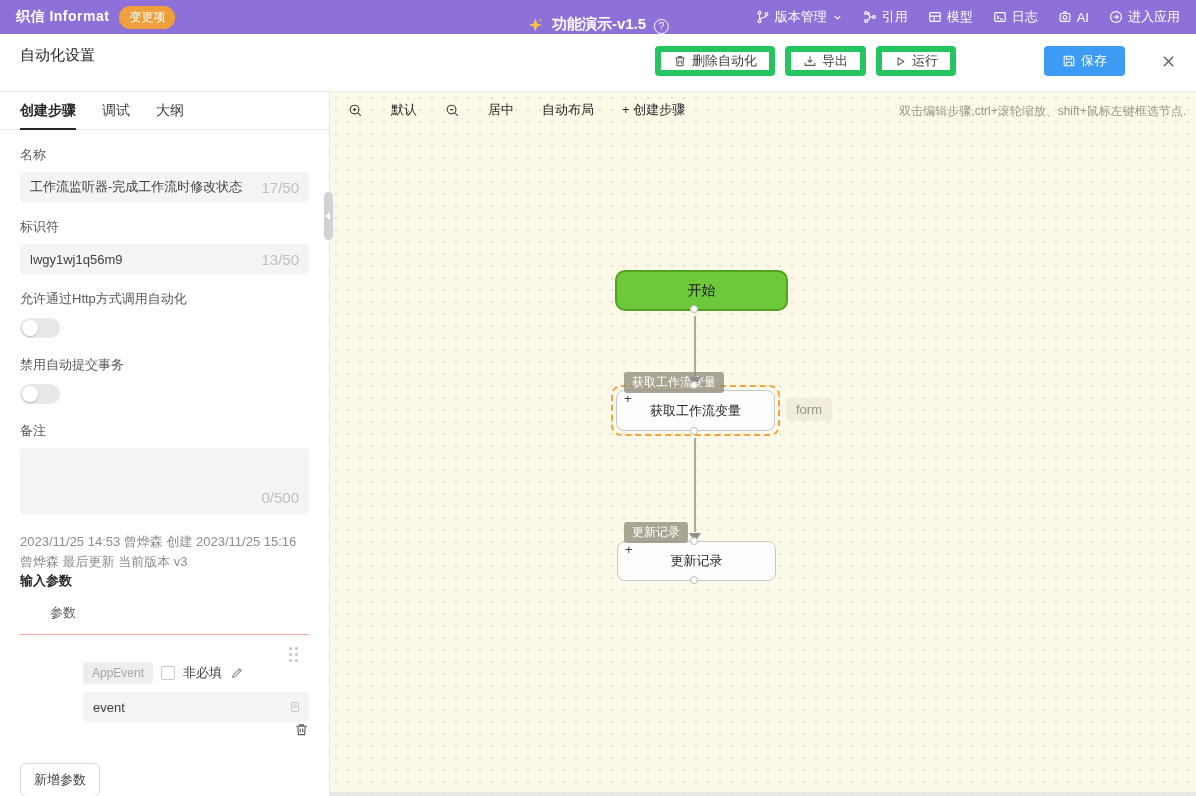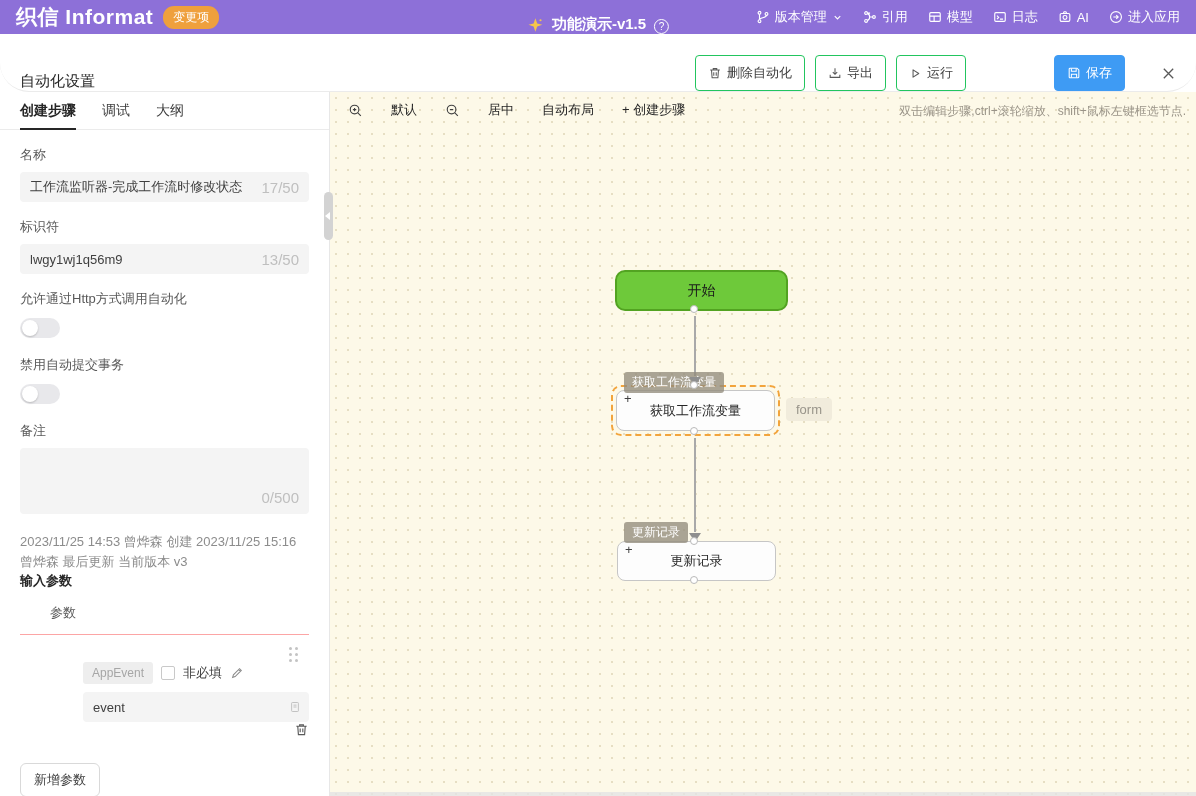--- a/index.html
+++ b/index.html
@@ -8,34 +8,34 @@
     --canvas-bg:#fdf9e8; --canvas-dot:#e6dec3;
   }
   *{margin:0;padding:0;box-sizing:border-box;}
   html,body{width:1196px;height:796px;overflow:hidden;}
   body{font-family:"Liberation Sans","DejaVu Sans",sans-serif;color:#404040;background:#fff;font-size:13px;}
   svg{display:block;}
 
   
   .topbar{height:34px;background:var(--topbar-purple,#8d70d8);display:flex;align-items:center;position:relative;color:#fff;padding:0 16px;}
   .topbar-left{display:flex;align-items:center;gap:10px;}
-  .logo{font-size:21px;font-weight:800;letter-spacing:.5px;white-space:nowrap;}
+  .logo{font-size:14px;font-weight:800;letter-spacing:.5px;white-space:nowrap;}
   .version-group{display:flex;align-items:center;gap:8px;background:rgba(0,0,0,.16);border-radius:13px;padding:2px 2px 2px 12px;font-size:12px;}
   .pill-orange{display:flex;align-items:center;gap:4px;background:var(--badge-orange,#efa03d);color:#fff;border-radius:11px;padding:3px 10px;font-size:12px;white-space:nowrap;cursor:pointer;}
   .topbar-center{position:absolute;left:50%;top:0;height:34px;transform:translateX(-50%);display:flex;align-items:flex-end;gap:8px;}
   .doc-title{font-size:15px;font-weight:700;white-space:nowrap;}
   .help-circle{width:15px;height:15px;border:1.2px solid #fff;border-radius:50%;font-size:10px;display:flex;align-items:center;justify-content:center;line-height:1;}
   .topbar-right{margin-left:auto;display:flex;align-items:center;gap:20px;font-size:13px;}
   .tmenu{display:flex;align-items:center;gap:5px;cursor:pointer;white-space:nowrap;}
 
   
-  .subheader{height:58px;background:#fff;border-bottom:1px solid #ebebeb;display:flex;align-items:flex-end;padding:0 20px;border-radius:29px;}
+  .subheader{height:58px;background:#fff;border-bottom:1px solid #ebebeb;display:flex;align-items:flex-start;padding:12px 20px;}
   .page-title{font-size:15px;color:#262626;}
   .sub-actions{margin-left:auto;display:flex;align-items:center;gap:10px;}
-  .btn{display:flex;align-items:center;gap:5px;height:36px;padding:0 12px;border:1px solid #22c55e;border-radius:4px;background:#fff;color:#404040;font-size:13px;cursor:pointer;white-space:nowrap;}
+  .btn{display:flex;align-items:center;gap:5px;height:30px;padding:0 12px;border:6px solid #22c55e;border-radius:4px;background:#fff;color:#404040;font-size:13px;cursor:pointer;white-space:nowrap;}
   .btn-primary{background:var(--save-blue,#3e9bf4);border-color:var(--save-blue,#3e9bf4);color:#fff;margin-left:78px;}
   .close-x{margin-left:26px;color:#595959;cursor:pointer;}
 
   
   .main{position:relative;height:704px;display:flex;}
   .sidebar{width:330px;min-width:330px;background:#fff;border-right:1px solid #e7e7e7;height:100%;overflow:hidden;}
   .tabs{display:flex;gap:26px;padding:0 20px;border-bottom:1px solid #ebebeb;height:38px;align-items:center;font-size:14px;}
   .tab{color:#404040;cursor:pointer;position:relative;height:100%;display:flex;align-items:center;}
   .tab.active{font-weight:700;color:#262626;}
   .tab.active::after{content:"";position:absolute;left:0;right:0;bottom:-1px;height:2px;background:#262626;}

